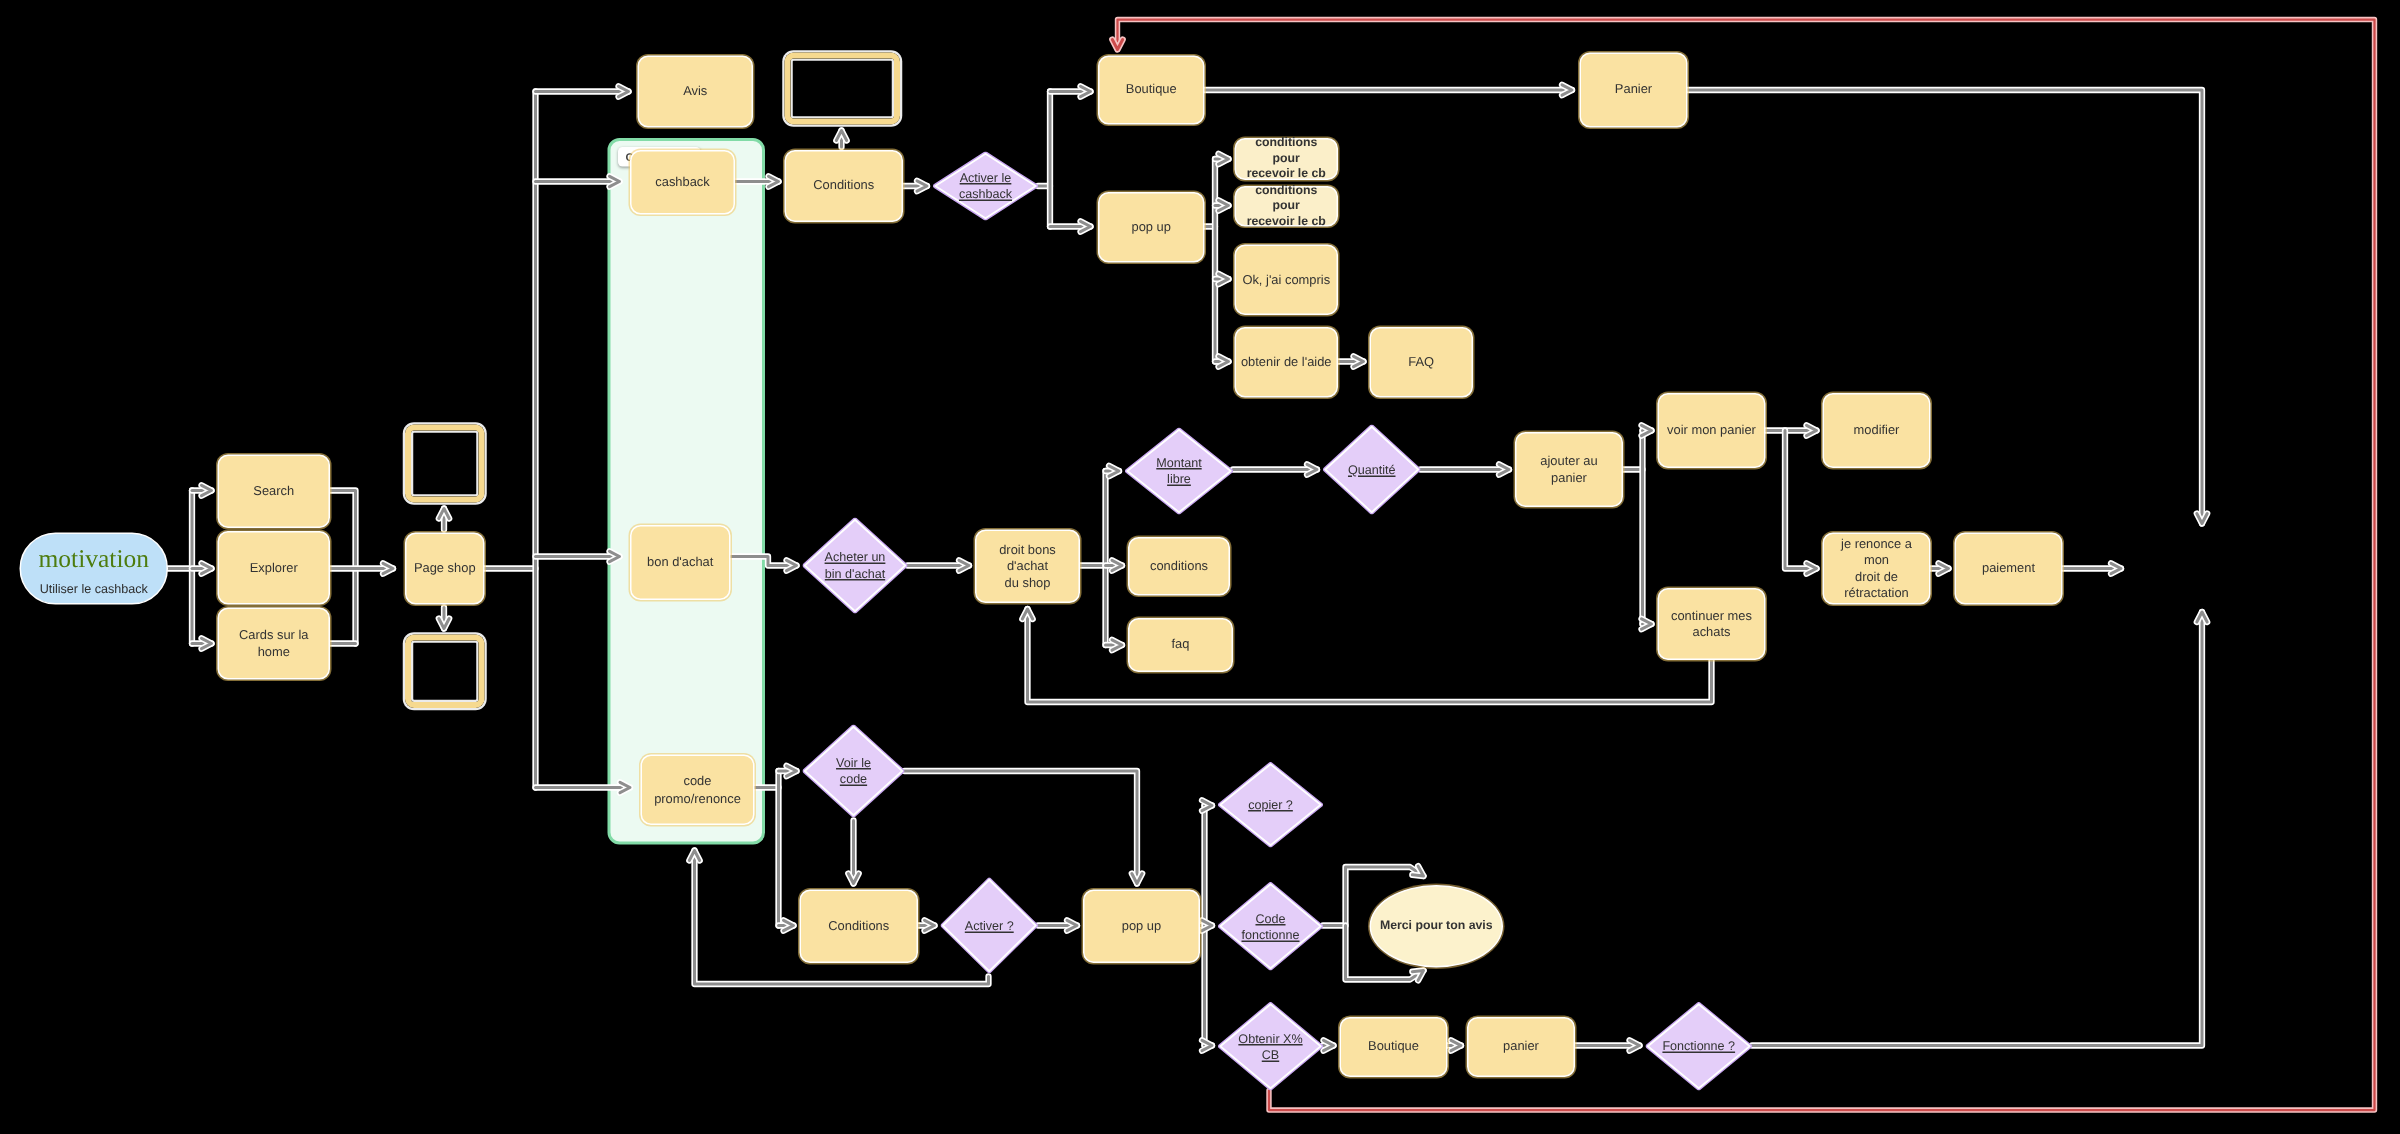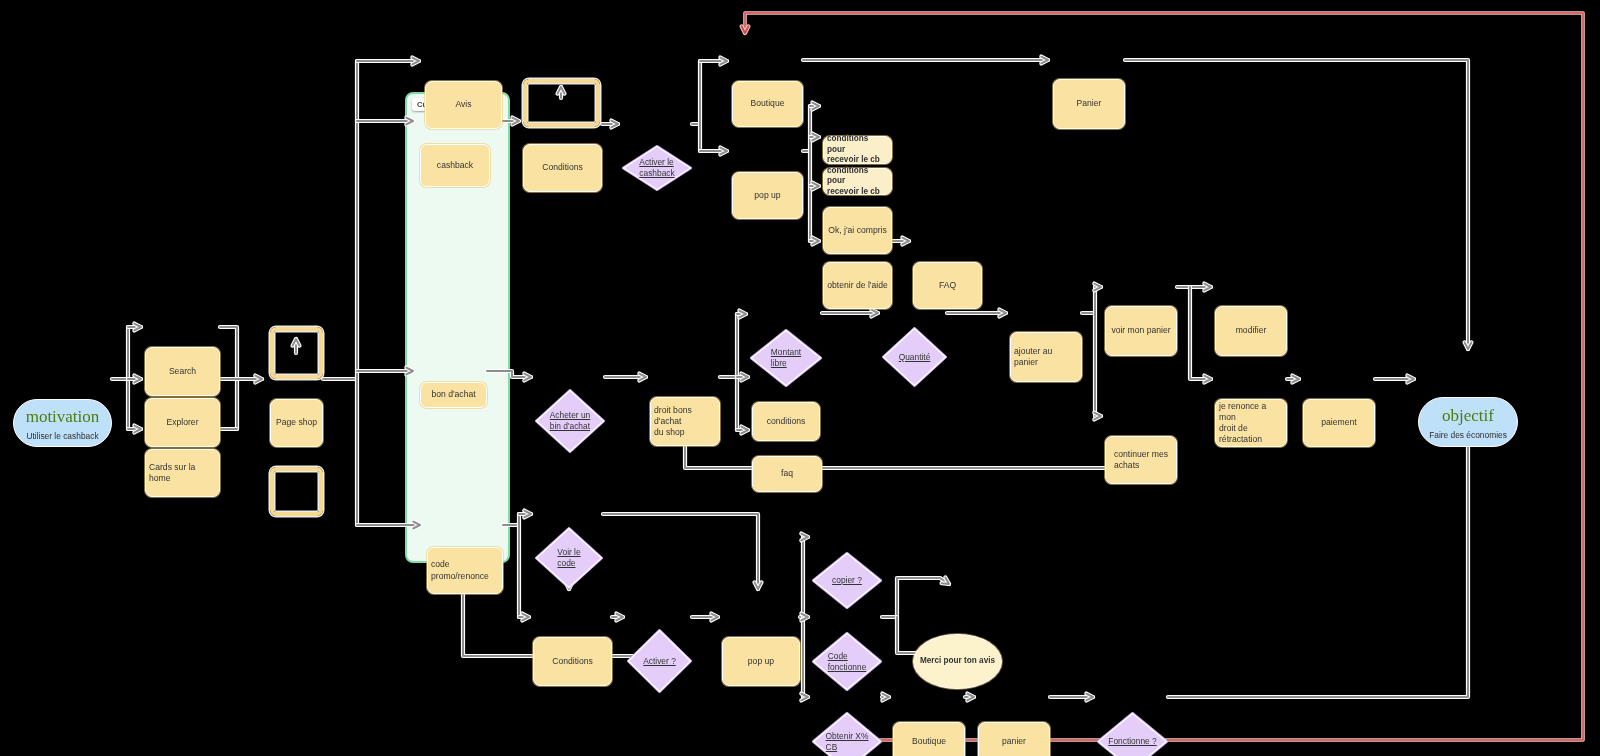--- a/index.html
+++ b/index.html
@@ -3,21 +3,21 @@
 <meta charset="utf-8">
 <style>
   html,body{margin:0;padding:0;background:#000;width:1600px;height:756px;overflow:hidden;
     font-family:"Liberation Sans","DejaVu Sans",sans-serif;}
   #canvas{position:relative;width:1600px;height:756px;background:#000;}
   #edges{position:absolute;left:0;top:0;z-index:2;}
   .group{position:absolute;z-index:1;background:#ECFAF2;border:2px solid #82DBA7;border-radius:8px;box-sizing:border-box;}
   .chip{position:absolute;top:4px;left:5px;background:#fff;border-radius:3px;padding:2px 5px;
     font-size:7.5px;font-weight:700;color:#444;box-shadow:0 1px 2px rgba(0,0,0,.35);white-space:nowrap;}
   .node{position:absolute;z-index:3;display:flex;flex-direction:column;align-items:center;justify-content:center;
-    box-sizing:border-box;color:#333;margin-top:44px;}
+    box-sizing:border-box;text-align:center;color:#333;}
   .node .label{white-space:pre-line;line-height:1.3;font-size:8.6px;font-weight:500;padding:1px 3px;z-index:1;}
   .node.bold .label{font-weight:700;font-size:8.2px;}
   .box{background:#FAE2A2;border:1.4px solid #FFFFFF;border-radius:7px;box-shadow:0 0 0 1px rgba(240,200,100,.55);}
   .box.lightfill{background:#FBEFC9;}
   .ellipse{background:#FCF2CC;border:1.4px solid #FFFFFF;border-radius:50%;box-shadow:0 0 0 1px rgba(235,190,95,.5);}
   .pill{background:#BEE0F8;border:1.5px solid #FFFFFF;border-radius:26px;}
   .pill .label{font-size:17px;font-weight:500;color:#4d7c0f;font-family:Liberation Serif, serif;}
   .pill .sub{font-size:8.4px;font-weight:500;color:#2e2e2e;margin-top:1px;white-space:nowrap;}
   .frame{background:transparent;border:4px solid #F6D98F;border-radius:6px;
     box-shadow:inset 0 0 0 1.5px rgba(255,255,255,.92), 0 0 0 1.5px rgba(255,255,255,.92);}
@@ -479,21 +479,21 @@
     </div>
     <div class="node box" style="left: 823px; top: 218px; width: 69px; height: 47px;">
       <span class="label">obtenir de l'aide</span>
     </div>
     <div class="node box" style="left: 913px; top: 218px; width: 69px; height: 47px;">
       <span class="label">FAQ</span>
     </div>
     <div class="node box" style="left: 1053px; top: 35px; width: 72px; height: 50px;">
       <span class="label">Panier</span>
     </div>
-    <div class="node box" style="left: 420px; top: 338px; width: 67px; height: 26px;">
+    <div class="node box" style="left: 420px; top: 350px; width: 67px; height: 50px;">
       <span class="label">bon d'achat</span>
     </div>
     <div class="node diamond" style="left: 535px; top: 345px; width: 70px; height: 64px;">
       <svg width="70" height="64" viewBox="0 0 70 64">
         <polygon points="35,1.5 68.5,32 35,62.5 1.5,32" fill="none" stroke="#C8A6F0" stroke-width="3" stroke-linejoin="round"></polygon>
         <polygon points="35,1.5 68.5,32 35,62.5 1.5,32" fill="#E4CEF9" stroke="#FFFFFF" stroke-width="1.3" stroke-linejoin="round"></polygon>
       </svg>
       <span class="label">Acheter un
 bin d'achat</span>
     </div>
@@ -535,24 +535,20 @@
     <div class="node box" style="left: 1215px; top: 262px; width: 72px; height: 50px;">
       <span class="label">modifier</span>
     </div>
     <div class="node box" style="left: 1215px; top: 355px; width: 72px; height: 48px;">
       <span class="label">je renonce a mon
 droit de rétractation</span>
     </div>
     <div class="node box" style="left: 1303px; top: 355px; width: 72px; height: 48px;">
       <span class="label">paiement</span>
     </div>
-    <div class="node pill" style="left: 1418px; top: 353px; width: 100px; height: 50px;">
-      <span class="label">objectif</span>
-      <span class="sub">Faire des économies</span>
-    </div>
     <div class="node box" style="left: 427px; top: 503px; width: 76px; height: 47px;">
       <span class="label">code promo/renonce</span>
     </div>
     <div class="node diamond" style="left: 535px; top: 483px; width: 68px; height: 62px;">
       <svg width="68" height="62" viewBox="0 0 68 62">
         <polygon points="34,1.5 66.5,31 34,60.5 1.5,31" fill="none" stroke="#C8A6F0" stroke-width="3" stroke-linejoin="round"></polygon>
         <polygon points="34,1.5 66.5,31 34,60.5 1.5,31" fill="#E4CEF9" stroke="#FFFFFF" stroke-width="1.3" stroke-linejoin="round"></polygon>
       </svg>
       <span class="label">Voir le
 code</span>

